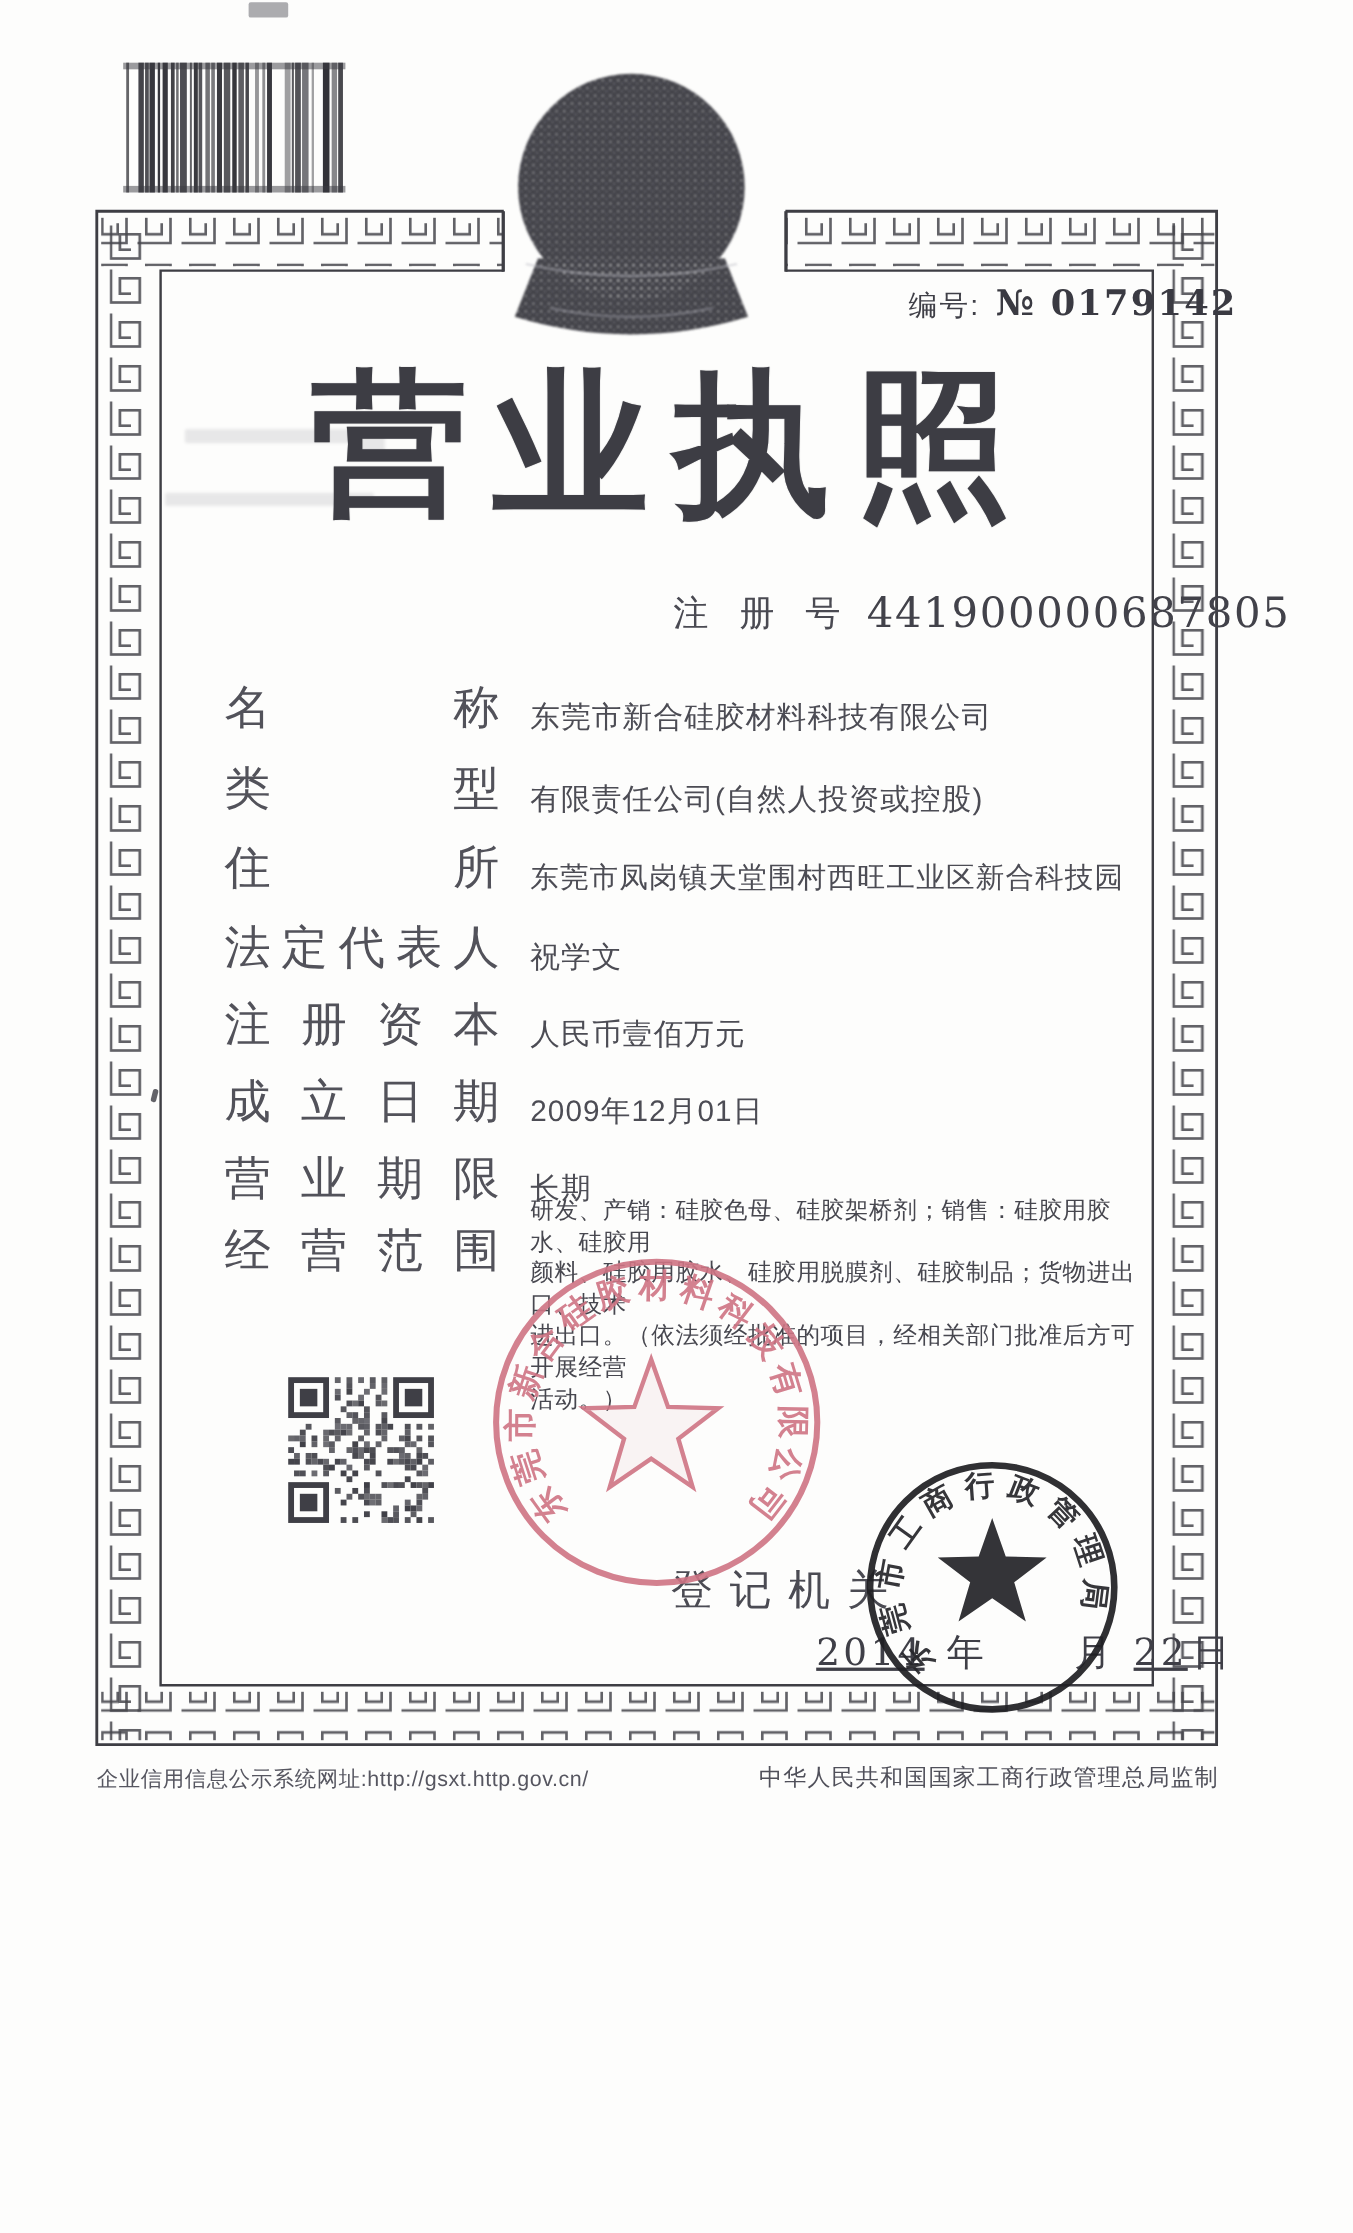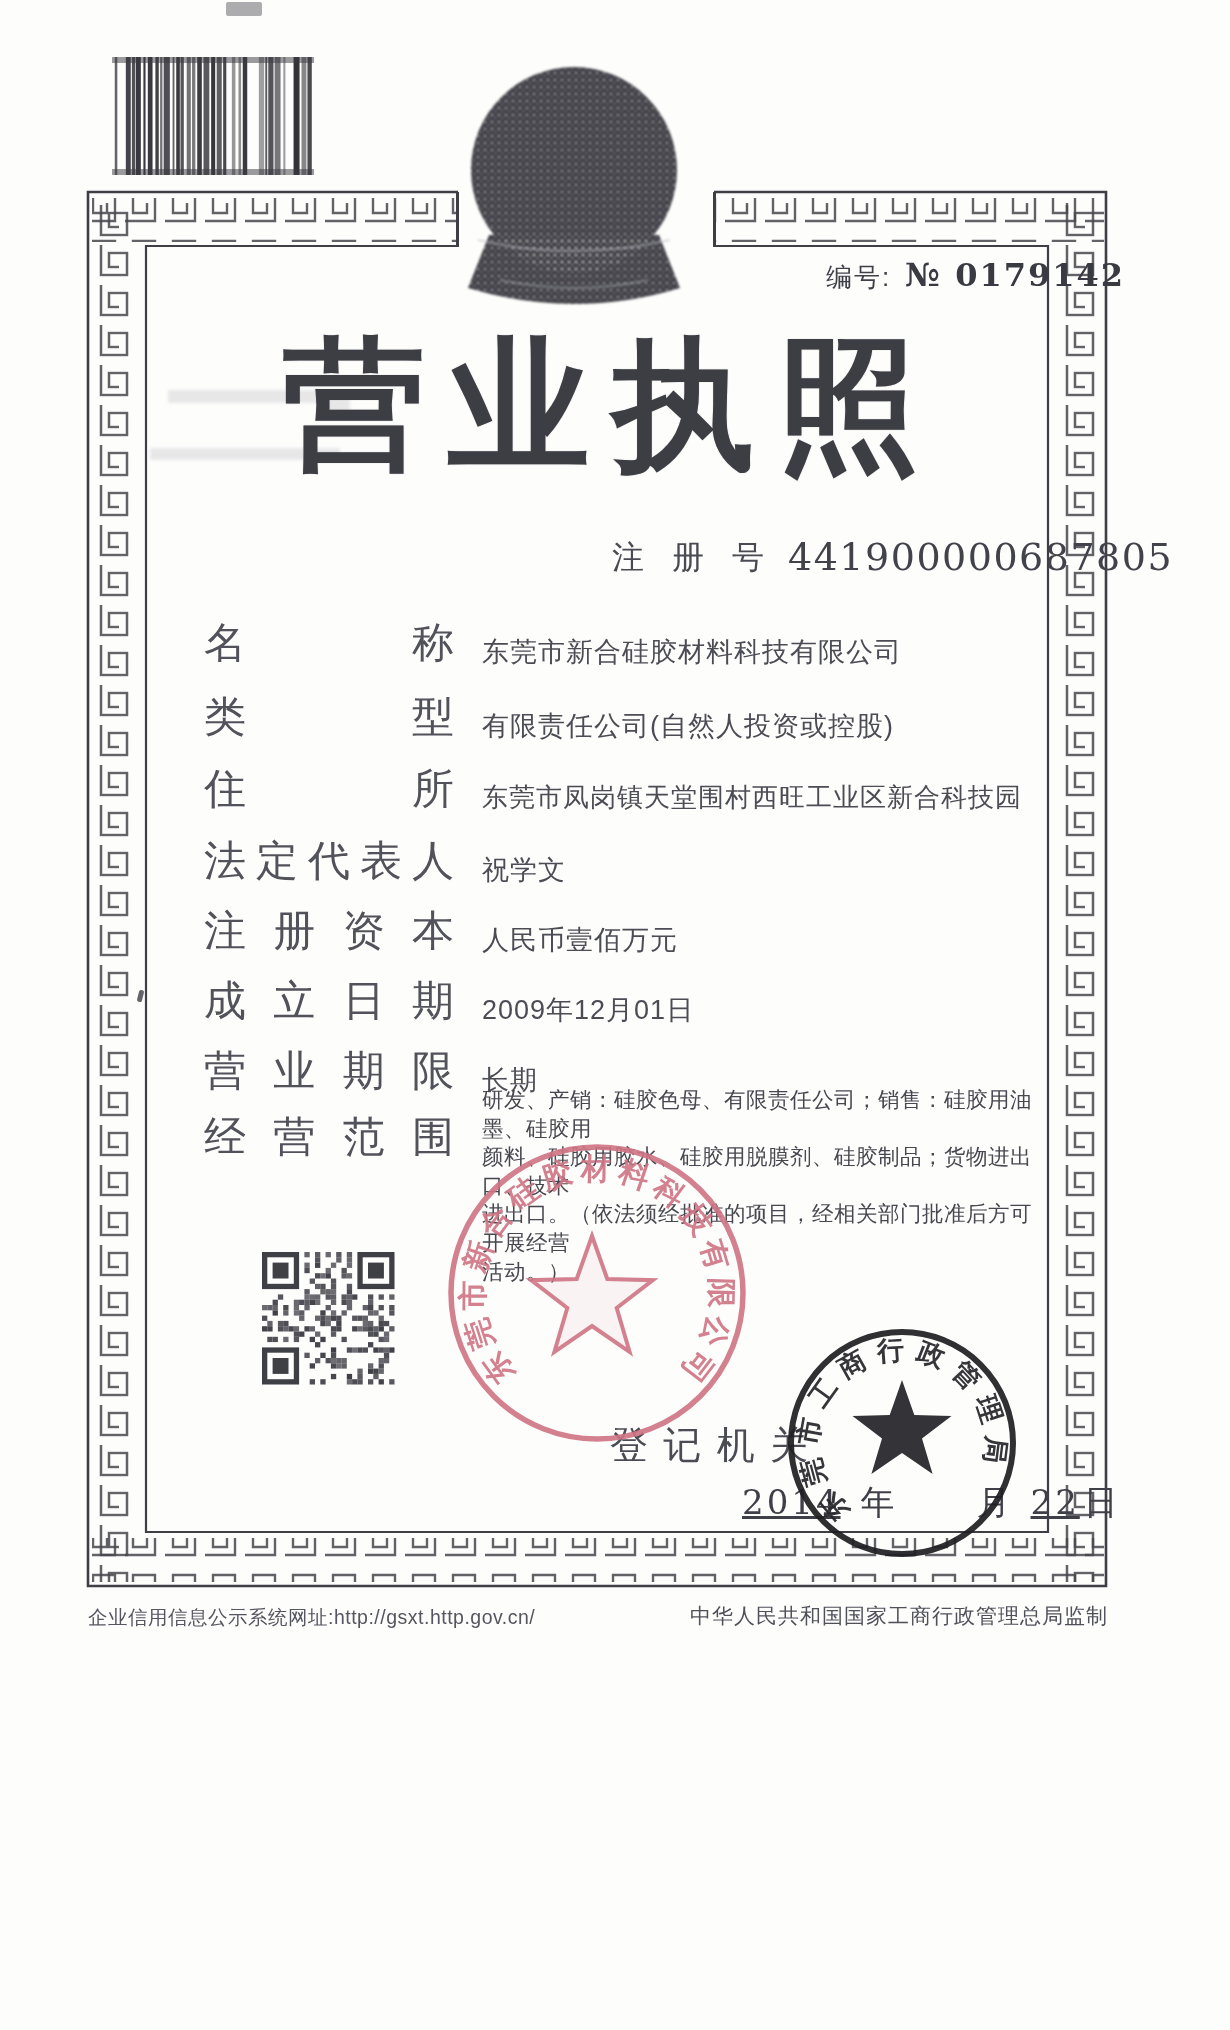--- a/index.html
+++ b/index.html
@@ -400,21 +400,21 @@
   </div>
   <div class="frow">
     <div class="flabel" style="top:1116px;">
         <span>经</span>
         <span>营</span>
         <span>范</span>
         <span>围</span>
       </div>
   </div>
   <div id="scope-text">
-    <div>研发、产销：硅胶色母、有限责任公司；销售：硅胶用油墨、硅胶用</div>
+    <div>研发、产销：硅胶色母、硅胶架桥剂；销售：硅胶用胶水、硅胶用</div>
     <div>颜料、硅胶用胶水、硅胶用脱膜剂、硅胶制品；货物进出口、技术</div>
     <div>进出口。（依法须经批准的项目，经相关部门批准后方可开展经营</div>
     <div>活动。）</div>
   </div>
   <div id="scope-endmark">≡</div>
 
   <div id="registrar" class="abs">
       <span>登</span>
       <span>记</span>
       <span>机</span>

